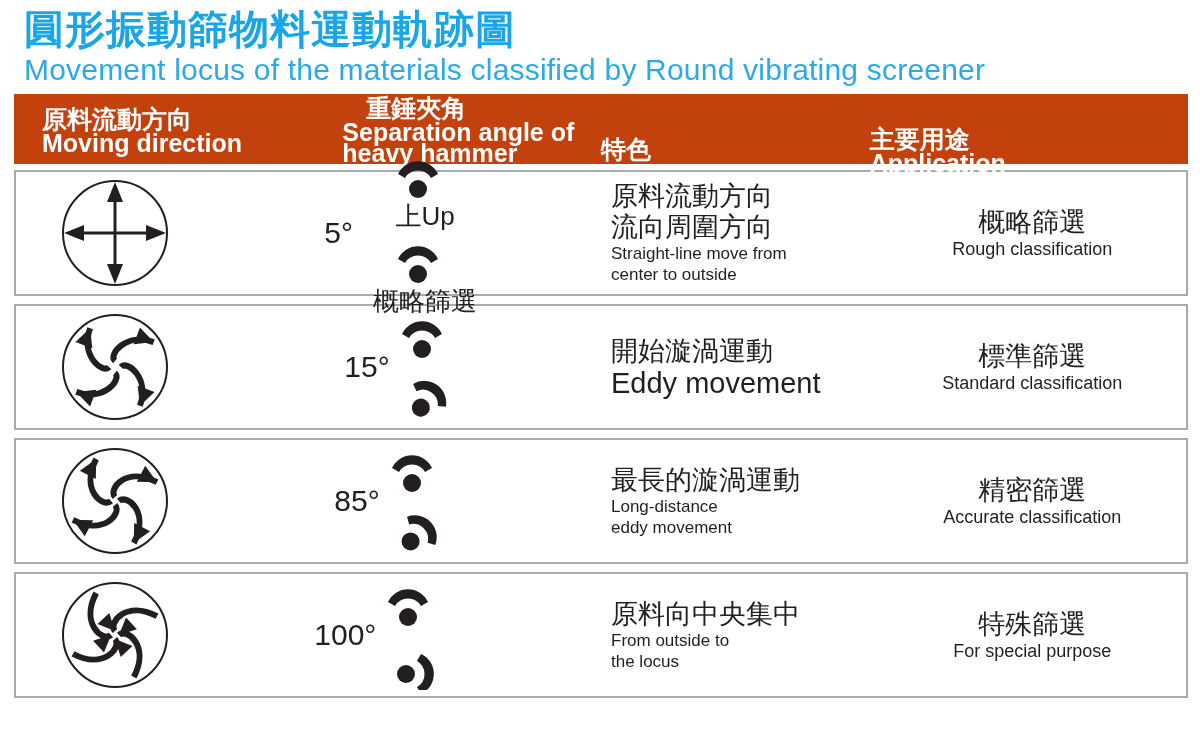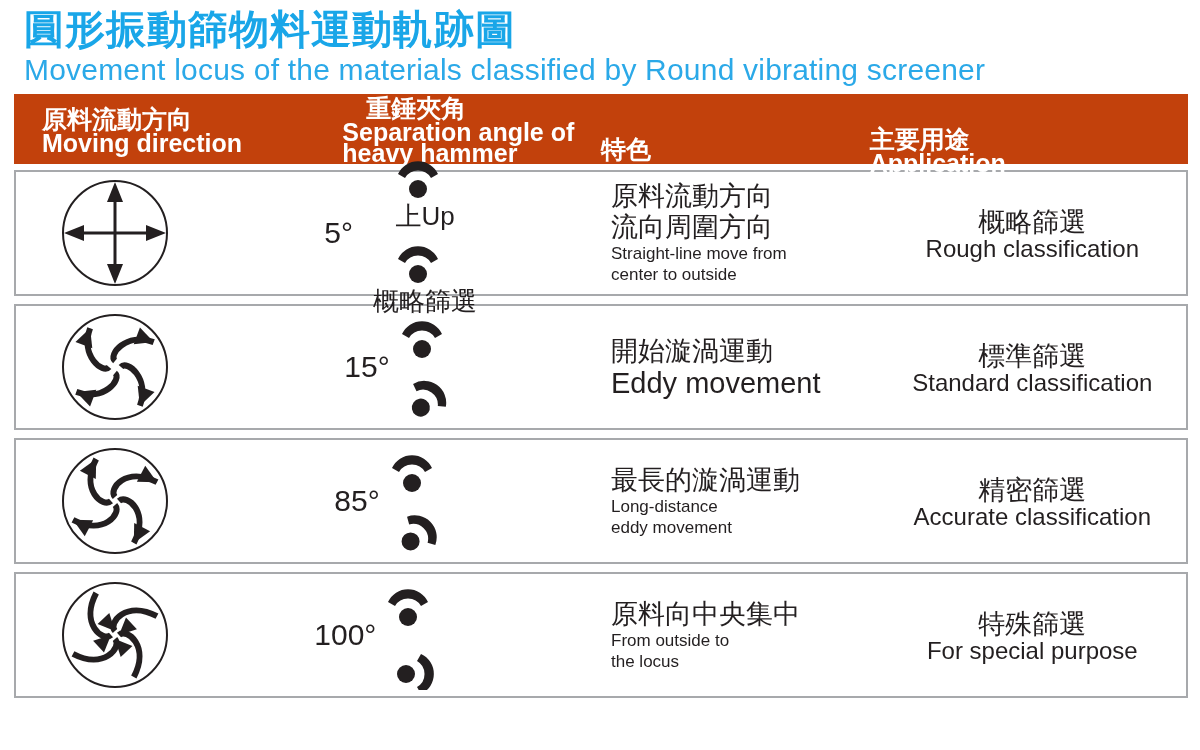--- a/index.html
+++ b/index.html
@@ -79,21 +79,21 @@
   .ud-label{font-size:26px;margin-left:14px;white-space:nowrap;line-height:26px;}
 
   
   .feat-zh{font-size:27px;line-height:31px;white-space:nowrap;}
   .feat-en{font-size:17px;line-height:21px;white-space:nowrap;}
   .feat-en.big{font-size:29px;line-height:32px;}
   .feat-block{padding-left:10px;}
 
   
   .app-zh{font-size:27px;line-height:32px;white-space:nowrap;}
-  .app-en{font-size:24px;line-height:22px;white-space:nowrap;}
+  .app-en{font-size:18px;line-height:22px;white-space:nowrap;}
   .app-block{width:100%;}
   svg{display:block;}
 </style>
 </head>
 <body>
 
 <div class="page">
 
   <div class="title-zh">圓形振動篩物料運動軌跡圖</div>
   <div class="title-en">Movement locus of the materials classified by Round vibrating screener</div>

